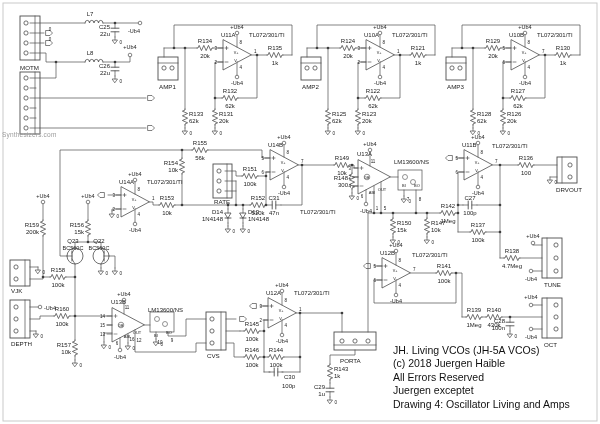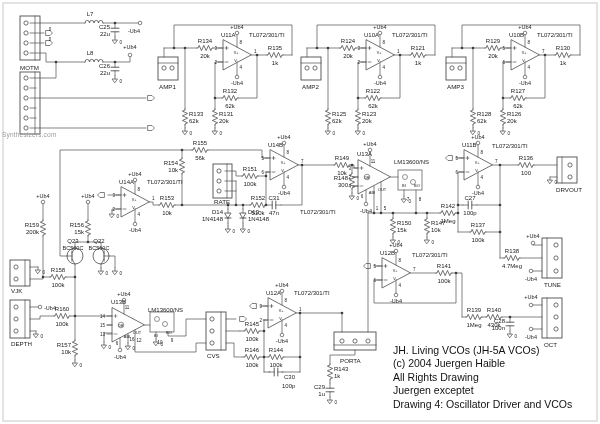--- a/index.html
+++ b/index.html
@@ -809,19 +809,19 @@
       <text x="139" y="342" font-size="4.5" text-anchor="middle" fill="#1c1c1c">12</text>
       <text x="127" y="338" font-size="4" text-anchor="middle" fill="#1c1c1c">ABI</text>
       <text x="137" y="334" font-size="4" text-anchor="middle" fill="#1c1c1c">OUT</text>
       <text x="156" y="337" font-size="4" text-anchor="middle" fill="#1c1c1c">BI</text>
       <text x="160" y="344" font-size="4.5" text-anchor="middle" fill="#1c1c1c">10</text>
       <text x="169" y="334" font-size="4" text-anchor="middle" fill="#1c1c1c">BO</text>
       <text x="172" y="342" font-size="4.5" text-anchor="middle" fill="#1c1c1c">9</text>
     </svg>
   <div id="title-block">
     <div>JH. Living VCOs (JH-5A VCOs)</div>
-    <div>(c) 2004 Juergen Haible</div>
-    <div>All Rights Drawing</div>
+    <div>(c) 2018 Juergen Haible</div>
+    <div>All Errors Reserved</div>
     <div>Juergen exceptet</div>
-    <div>Drawing 4: Oscillator Driver and VCOs</div>
+    <div>Drawing 4: Oscillator Living and Amps</div>
   </div>
   <div id="watermark">Synthesizers.com</div>
 </div>
 
 </body></html>

